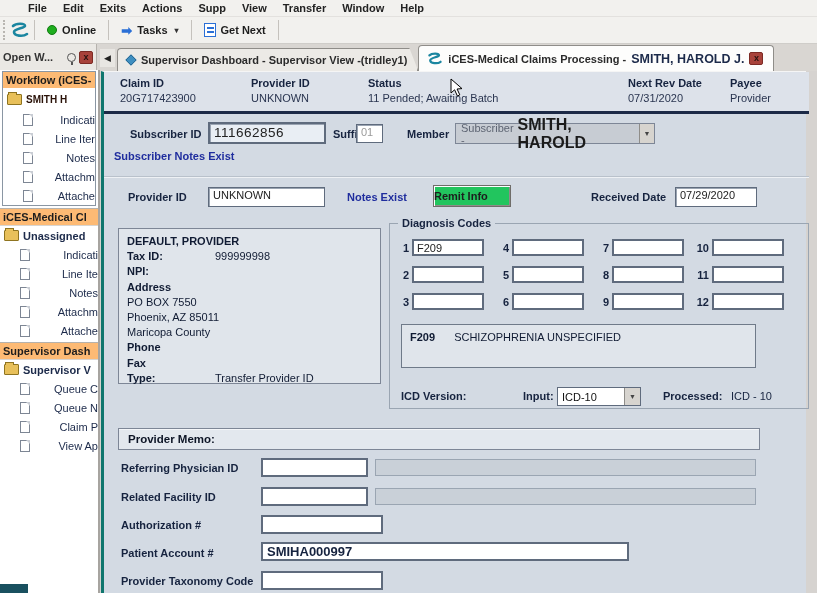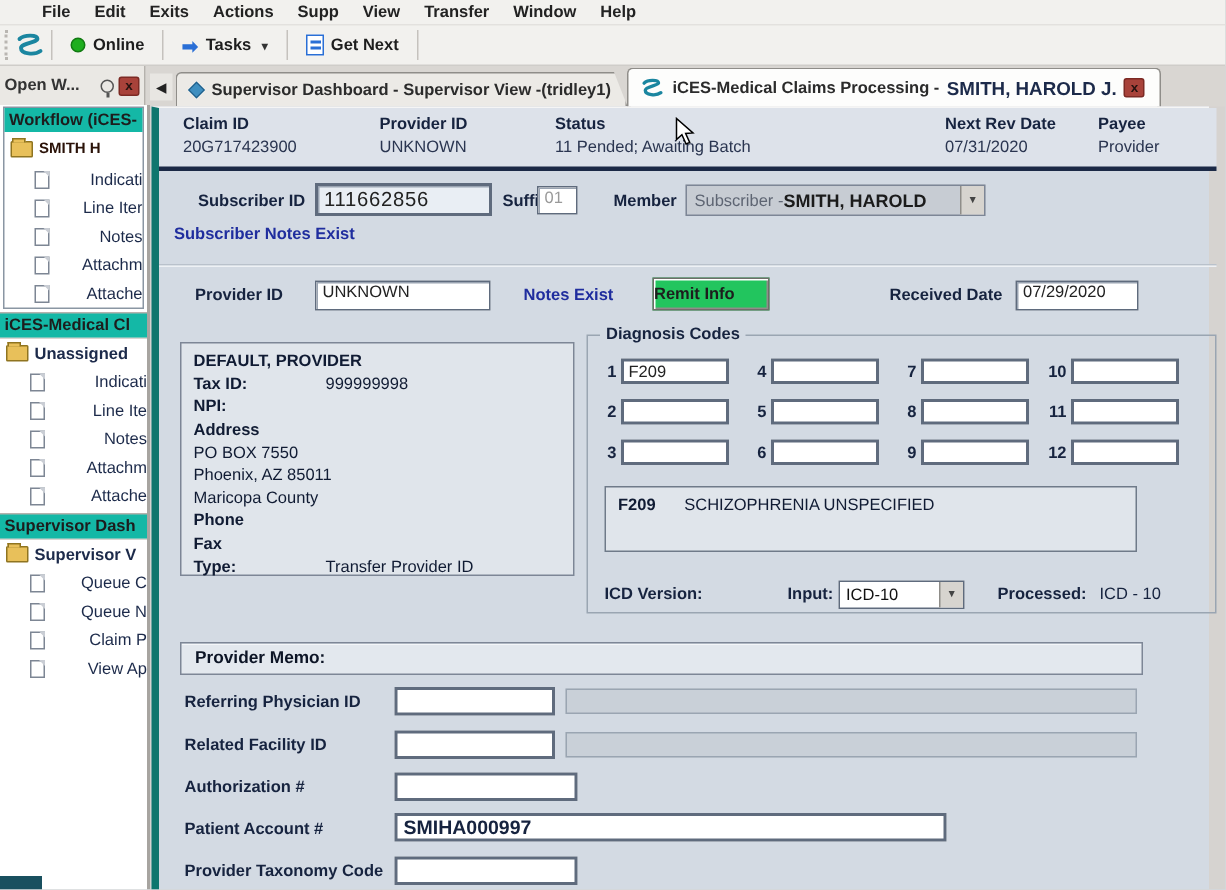--- a/index.html
+++ b/index.html
@@ -67,57 +67,57 @@
   .tab.active { background:#fdfdfc; height:26px; z-index:2; }
   .diamond-icon { width:10px; height:10px; background:#3f8fc0; transform:rotate(45deg) scale(.8); border:1px solid #22608a; }
   .tab .patient { font-size:12.5px; color:#1c2a4a; }
 
   
   .sidebar {
     position:absolute; left:0; top:70px; width:100px; height:523px;
     background:#fff; border-right:2px solid #a7a4a0;
   }
   .tree-box1 { margin:1px 2px 0 2px; border:1px solid #8a96a3; background:#fff; }
-  .tree-head { background:#14b8a6; color:#1d1d1d; padding:2px 3px; font-weight:bold; white-space:nowrap; overflow:hidden; }
+  .tree-head { background:#fdba74; color:#1d1d1d; padding:2px 3px; font-weight:bold; white-space:nowrap; overflow:hidden; }
   .tree-head.lined { border-top:1px solid #b5b2ad; border-bottom:1px solid #d8d5d1; margin-top:2px; }
   .tree-row { display:flex; align-items:center; gap:4px; height:19px; padding-left:4px; white-space:nowrap; overflow:hidden; }
   .tree-row.item { padding-left:20px;justify-content:space-between; }
   .tree-row.folder-row { font-weight:bold; }
   .tree-row.big { font-size:10px; color:#2a1208; height:22px; }
   .folder-icon { width:15px; height:11px; background:#e8c05a; border:1px solid #8f7420; border-radius:1px; position:relative; flex:none; }
   .folder-icon:before { content:""; position:absolute; left:0; top:-3px; width:7px; height:2px; background:#e8c05a; border:1px solid #8f7420; border-bottom:none; }
   .page-icon { width:10px; height:12px; background:#fff; border:1px solid #7d8694; flex:none; position:relative; }
   .page-icon:after { content:""; position:absolute; right:-1px; top:-1px; border-style:solid; border-width:0 4px 4px 0; border-color:transparent #c9cdd4 transparent transparent; }
   .teal-corner { position:absolute; left:0; bottom:0; width:28px; height:9px; background:#19505f; }
 
   
   .main {
     position:absolute; left:101px; top:71px; width:705px; height:522px;
-    background:#d3dae3; border-left:5px solid #0f766e; border-top:1px solid #f5f5f5;
+    background:#d3dae3; border-left:3px solid #0f766e; border-top:1px solid #f5f5f5;
   }
   .claim-head {
     position:absolute; left:0; top:0; width:705px; height:42px;
     background:#dde2ea; border-bottom:3px solid #1b2946;
   }
   .ch-col { position:absolute; top:5px; }
   .ch-col .l { font-weight:bold; color:#16233f; }
   .ch-col .v { margin-top:3px; color:#2a3550; }
 
   .flabel { position:absolute; font-weight:bold; color:#16233f; }
   .link { position:absolute; font-weight:bold; color:#1f2d9e; }
 
   .box3d { position:absolute; background:#fff; border:1px solid #5f6b7d;
     box-shadow:inset 1px 1px 0 #9aa4b2; padding:1px 4px; color:#222; }
   .subid-box { background:#e9eef4; border:2px solid #5f6b7d; font-size:13.5px; color:#222; letter-spacing:.5px; }
   .suffix-box { color:#9a9a9a; }
   .sep-groove { position:absolute; left:0; width:705px; height:2px; border-top:1px solid #b9c1cb; border-bottom:1px solid #eef1f5; }
 
   .member-dd { position:absolute; background:#c7ccd3; border:1px solid #7d8696; display:flex; align-items:center; padding-left:5px; }
   .member-dd .pre { color:#5e6573; }
-  .member-dd .nm { color:#1b1b1b; font-weight:bold; font-size:12px; }
+  .member-dd .nm { color:#1b1b1b; font-weight:bold; font-size:16px; }
   .dd-btn { margin-left:auto; width:16px; align-self:stretch; background:#d7d4cf; border-left:1px solid #8f8d89; font-size:7px; color:#444; display:flex; align-items:center; justify-content:center; }
 
   .push-btn { position:absolute; background:#22c55e; border:1px solid #6f6d69;
     box-shadow:inset 1px 1px 0 #fff, inset -1px -1px 0 #8f8d89;
     font-weight:bold; color:#1d1d1d; text-align:left; }
 
   .info-box { position:absolute; left:14px; top:156px; width:263px; height:156px;
     background:#e0e5eb; border:1px solid #7d8696; padding:5px 0 0 8px; line-height:15.2px; color:#101b33; }
   .info-box .b { font-weight:bold; }
   .info-row { white-space:nowrap; }

